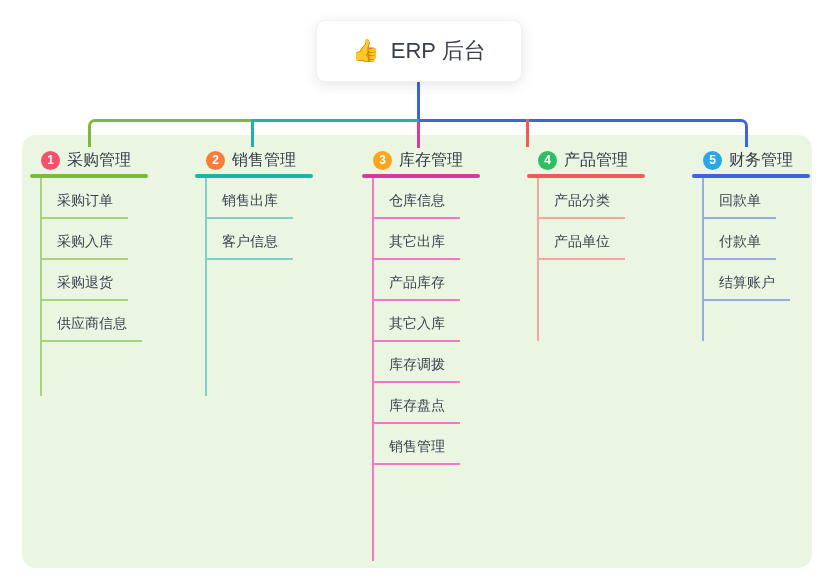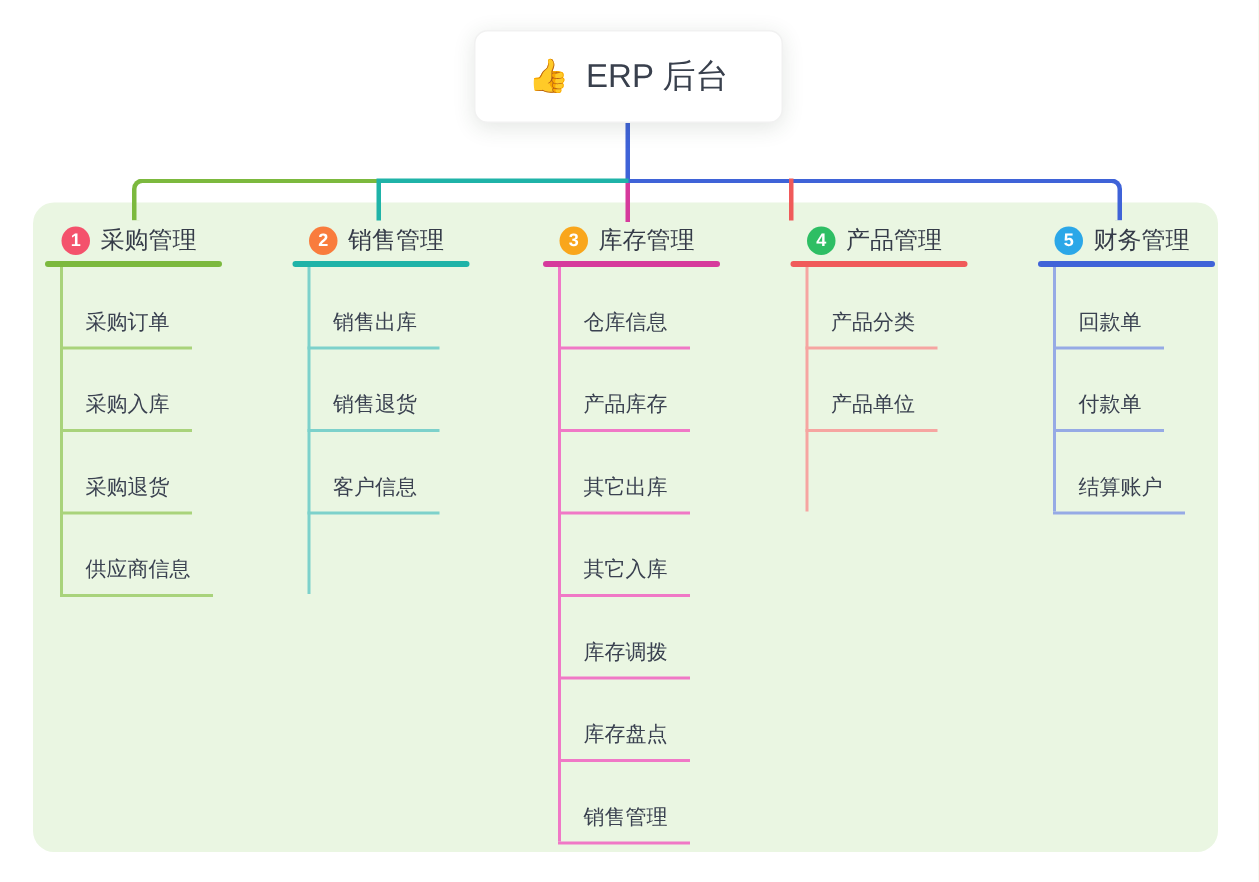--- a/index.html
+++ b/index.html
@@ -52,21 +52,21 @@
     font-size:16px;font-weight:500;color:#353B48;white-space:nowrap;
   }
   .branch-underline{
     height:4px;border-radius:2px;margin-top:3px;background:var(--c);
   }
   .children{position:relative;}
   .spine{position:absolute;left:10px;top:0;width:2px;background:var(--light);}
   .b-3ch .spine{height:163px;}
   .b-4ch .spine{height:218px;}
   .b-7ch .spine{height:383px;}
-  .child{height:55px;display:flex;align-items:flex-end;}
+  .child{height:41px;display:flex;align-items:flex-end;}
   .child-cell{
     margin-left:10px;padding:0 15px 7px 17px;
     border-bottom:2px solid var(--light);
     font-size:14px;color:#3A4150;white-space:nowrap;
   }
 </style>
 </head>
 <body>
 
 <div class="panel"></div>
@@ -112,44 +112,41 @@
     <span class="badge" style="background: rgb(249, 124, 61);">2</span>
     <span class="branch-label">销售管理</span>
   </div>
   <div class="branch-underline"></div>
   <div class="children">
     <div class="spine"></div>
     <div class="child">
         <span class="child-cell">销售出库</span>
       </div>
     <div class="child">
-        <span class="child-cell">销售退货</span>
-      </div>
-    <div class="child">
         <span class="child-cell">客户信息</span>
       </div>
   </div>
 </div>
 
 <div class="branch b-7ch" style="left: 362px; --c: #D63A9C; --light: #F078C6;">
   <div class="branch-header">
     <span class="badge" style="background: rgb(249, 166, 28);">3</span>
     <span class="branch-label">库存管理</span>
   </div>
   <div class="branch-underline"></div>
   <div class="children">
     <div class="spine"></div>
     <div class="child">
         <span class="child-cell">仓库信息</span>
       </div>
     <div class="child">
-        <span class="child-cell">产品库存</span>
+        <span class="child-cell">其它出库</span>
       </div>
     <div class="child">
-        <span class="child-cell">其它出库</span>
+        <span class="child-cell">产品库存</span>
       </div>
     <div class="child">
         <span class="child-cell">其它入库</span>
       </div>
     <div class="child">
         <span class="child-cell">库存调拨</span>
       </div>
     <div class="child">
         <span class="child-cell">库存盘点</span>
       </div>

